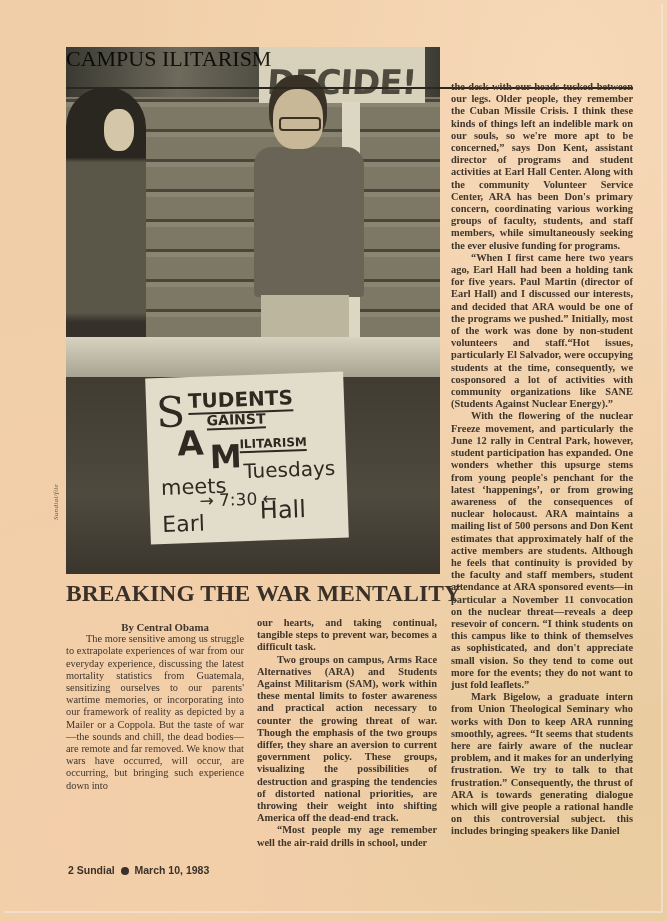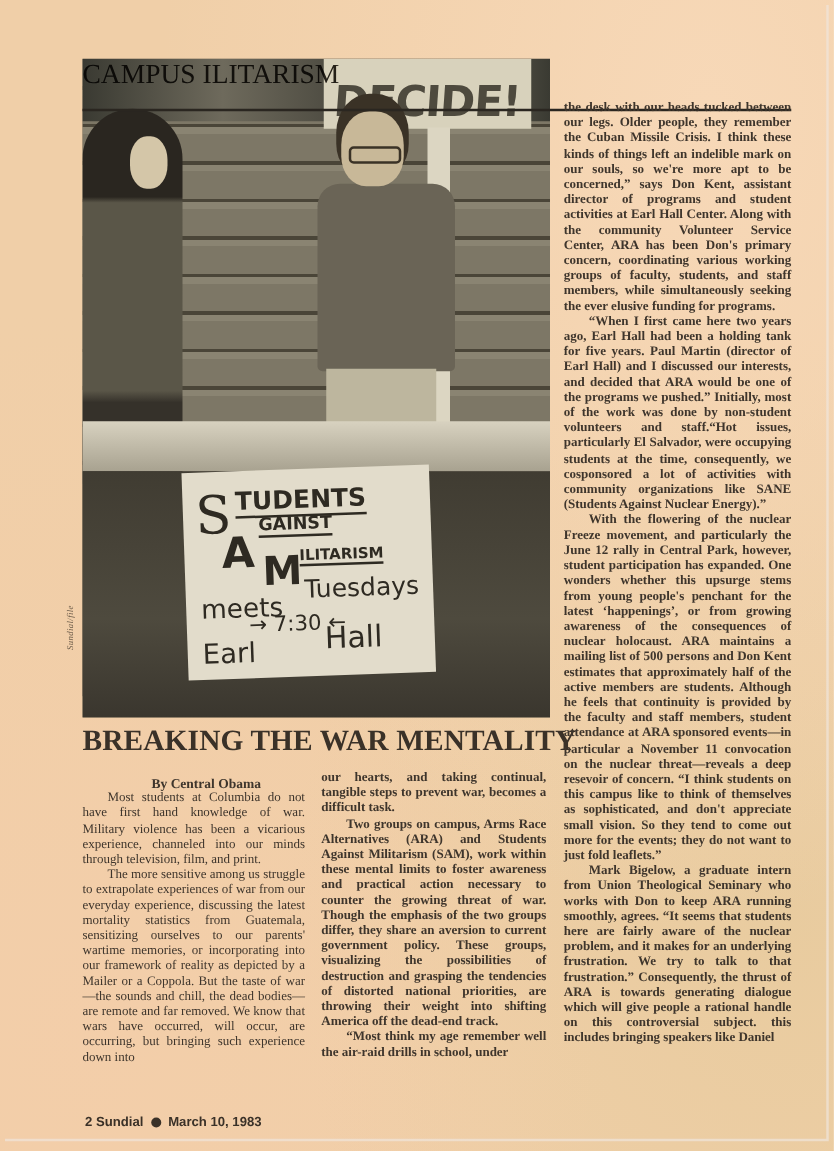--- a/index.html
+++ b/index.html
@@ -124,21 +124,21 @@
   .col p { margin: 0; text-indent: 20px; }
   .col p.noindent { text-indent: 0; }
   .col1 { left: 66px; top: 621px; width: 178px; }
   .col2 { left: 257px; top: 617px; width: 180px; font-weight: bold; }
   .col3 { left: 451px; top: 81px; width: 182px; font-weight: bold; }
   .byline {
     text-align: center; font-weight: bold; font-size: 10.8px; margin-bottom: 0px; text-indent: 0;
   }
   .footer {
     position: absolute; left: 68px; top: 864px;
-    font-family: "Liberation Sans", sans-serif; font-weight: bold; font-size: 10.5px; color: #3a3128; margin-top: 28px;
+    font-family: "Liberation Sans", sans-serif; font-weight: bold; font-size: 10.5px; color: #3a3128;
   }
   .footer .dot { display: inline-block; width: 8px; height: 8px; background: #3a3128; border-radius: 50%; margin: 0 3px; vertical-align: -0.5px; }
 </style>
 </head>
 <body>
 
 <div class="page-edge"></div>
 
 <div class="photo">
   <div class="bleachers"></div>
@@ -172,28 +172,27 @@
 
 <div class="photo-credit">Sundial/file</div>
 
 <div class="section-header">CAMPUS ILITARISM</div>
 <div class="header-rule"></div>
 
 <h1 class="headline" style="margin:0">BREAKING THE WAR MENTALITY</h1>
 
 <div class="col col1">
   <p class="byline">By Central Obama</p>
-  <p>Most students at Columbia do not have first hand knowledge of war. Military violence has been a vicarious experience, channeled into our minds through television, film, and print.</p>
   <p>The more sensitive among us struggle to extrapolate experiences of war from our everyday experience, discussing the latest mortality statistics from Guatemala, sensitizing ourselves to our parents' wartime memories, or incorporating into our framework of reality as depicted by a Mailer or a Coppola. But the taste of war—the sounds and chill, the dead bodies—are remote and far removed. We know that wars have occurred, will occur, are occurring, but bringing such experience down into</p>
 </div>
 
 <div class="col col2">
   <p class="noindent">our hearts, and taking continual, tangible steps to prevent war, becomes a difficult task.</p>
   <p>Two groups on campus, Arms Race Alternatives (ARA) and Students Against Militarism (SAM), work within these mental limits to foster awareness and practical action necessary to counter the growing threat of war. Though the emphasis of the two groups differ, they share an aversion to current government policy. These groups, visualizing the possibilities of destruction and grasping the tendencies of distorted national priorities, are throwing their weight into shifting America off the dead-end track.</p>
-  <p>“Most think my age remember well the air-raid drills in school, under</p>
+  <p>“Most people my age remember well the air-raid drills in school, under</p>
 </div>
 
 <div class="col col3">
   <p class="noindent">the desk with our heads tucked between our legs. Older people, they remember the Cuban Missile Crisis. I think these kinds of things left an indelible mark on our souls, so we're more apt to be concerned,” says Don Kent, assistant director of programs and student activities at Earl Hall Center. Along with the community Volunteer Service Center, ARA has been Don's primary concern, coordinating various working groups of faculty, students, and staff members, while simultaneously seeking the ever elusive funding for programs.</p>
   <p>“When I first came here two years ago, Earl Hall had been a holding tank for five years. Paul Martin (director of Earl Hall) and I discussed our interests, and decided that ARA would be one of the programs we pushed.” Initially, most of the work was done by non-student volunteers and staff.“Hot issues, particularly El Salvador, were occupying students at the time, consequently, we cosponsored a lot of activities with community organizations like SANE (Students Against Nuclear Energy).”</p>
   <p>With the flowering of the nuclear Freeze movement, and particularly the June 12 rally in Central Park, however, student participation has expanded. One wonders whether this upsurge stems from young people's penchant for the latest ‘happenings’, or from growing awareness of the consequences of nuclear holocaust. ARA maintains a mailing list of 500 persons and Don Kent estimates that approximately half of the active members are students. Although he feels that continuity is provided by the faculty and staff members, student attendance at ARA sponsored events—in particular a November 11 convocation on the nuclear threat—reveals a deep resevoir of concern. “I think students on this campus like to think of themselves as sophisticated, and don't appreciate small vision. So they tend to come out more for the events; they do not want to just fold leaflets.”</p>
   <p>Mark Bigelow, a graduate intern from Union Theological Seminary who works with Don to keep ARA running smoothly, agrees. “It seems that students here are fairly aware of the nuclear problem, and it makes for an underlying frustration. We try to talk to that frustration.” Consequently, the thrust of ARA is towards generating dialogue which will give people a rational handle on this controversial subject. this includes bringing speakers like Daniel</p>
 </div>
 
 <div class="footer">

